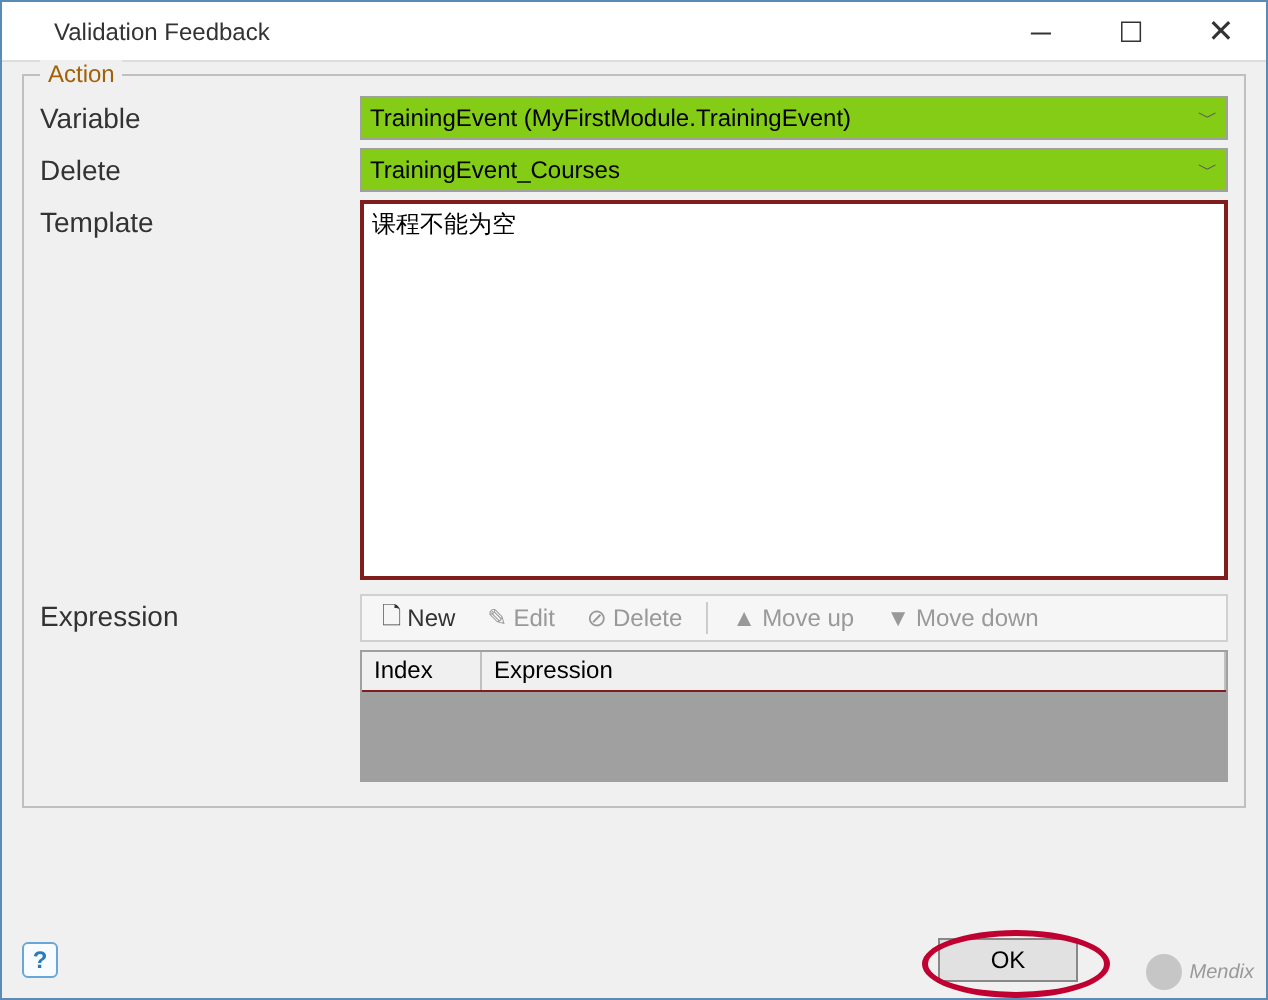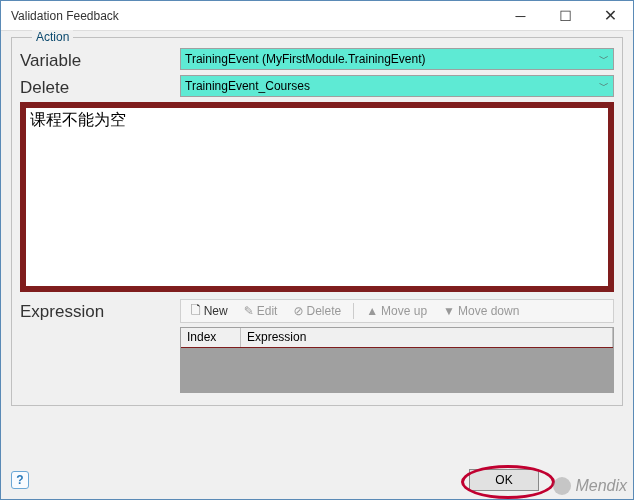--- a/index.html
+++ b/index.html
@@ -10,49 +10,49 @@
     width: 634px;
     height: 500px;
     overflow: hidden;
     position: relative;
   }
   .window { width: 634px; height: 500px; border: 1px solid #5a8ab6; background: #f0f0f0; position: relative; }
   .titlebar {
     height: 30px; background: #fff; display: flex; align-items: center;
     border-bottom: 1px solid #ddd; padding-left: 10px;
   }
-  .titlebar-title { flex: 1; font-size: 12px; color: #333; }
+  .titlebar-title { flex: 1; font-size: 12px; color: #333; margin-left: 16px; }
   .win-controls { display: flex; height: 100%; }
   .win-btn {
     width: 45px; height: 100%; display: flex; align-items: center; justify-content: center;
     font-size: 14px; color: #333;
   }
   .win-btn.close { font-size: 16px; }
   .content { padding: 6px 10px 10px 10px; }
   .groupbox {
     border: 1px solid #c0c0c0; position: relative; padding: 10px 8px 8px 8px;
     margin-bottom: 6px;
   }
   .groupbox-title {
-    position: absolute; top: -8px; left: 20px; background: #f0f0f0; padding: 0 4px;
-    font-size: 12px; color: #0c4a6e; text-align: right;
+    position: absolute; top: -8px; left: 8px; background: #f0f0f0; padding: 0 4px;
+    font-size: 12px; color: #a16207; text-align: right;
   }
   .form-row { display: flex; align-items: flex-start; margin-bottom: 4px; }
-  .form-label { width: 160px; padding-top: 3px; font-size: 17px; color: #333; }
+  .form-label { width: 160px; padding-top: 3px; font-size: 14px; color: #333; }
   .form-field { flex: 1; }
   .select {
-    width: 100%; height: 22px; background: #5eead4; border: 1px solid #a0a0a0;
+    width: 100%; height: 22px; background: #84cc16; border: 1px solid #a0a0a0;
     display: flex; align-items: center; padding: 0 4px; position: relative;
     font-size: 12px;
   }
   .select-text { flex: 1; white-space: nowrap; overflow: hidden; }
   .select-arrow { width: 14px; text-align: right; color: #555; font-size: 10px; }
   .textarea {
-    width: 100%; height: 190px; background: #fff; border: 6px solid #7f1d1d;
-    padding: 2px 4px; font-size: 16px; resize: none; font-family: inherit;
+    width: 100%; height: 190px; background: #fff; border: 2px solid #7f1d1d;
+    padding: 2px 4px; font-size: 12px; resize: none; font-family: inherit;
     overflow: auto;
   }
   .params-row .form-field { display: flex; flex-direction: column; }
   .toolbar {
     display: flex; align-items: center; height: 24px; gap: 4px;
     border: 1px solid #d0d0d0; background: #f6f6f6; padding: 0 4px;
     margin-bottom: 4px;
   }
   .tbtn {
     display: flex; align-items: center; gap: 3px; padding: 2px 6px;
@@ -88,21 +88,21 @@
   .footer-spacer { flex: 1; }
   .ok-btn {
     width: 70px; height: 22px; background: #e1e1e1; border: 1px solid #888;
     font-size: 12px; display: flex; align-items: center; justify-content: center;
   }
   .ok-marker {
     position: absolute; border: 3px solid #c00030; border-radius: 50% / 50%;
     width: 94px; height: 34px; right: 78px; bottom: 0px; pointer-events: none;
   }
   .watermark {
-    position: absolute; right: 6px; bottom: 4px; font-size: 16px; color: #999;
+    position: absolute; right: 6px; bottom: 4px; font-size: 10px; color: #999;
     font-style: italic; display: flex; align-items: center; gap: 4px;
     pointer-events: none;
   }
   .wm-icon { width: 18px; height: 18px; background:#888; border-radius:50%; opacity:0.4; }
 </style>
 </head>
 <body>
 
 <div class="window">
   <div class="titlebar">
@@ -132,20 +132,21 @@
         <div class="form-label">Delete</div>
         <div class="form-field">
           <div class="select">
             <span class="select-text">TrainingEvent_Courses</span>
             <span class="select-arrow">﹀</span>
           </div>
         </div>
       </div>
 
       <div class="form-row">
+        <div class="form-label">Template</div>
         <div class="form-field">
           <textarea class="textarea" style="">课程不能为空</textarea>
         </div>
       </div>
 
       <div class="form-row params-row">
         <div class="form-label">Expression</div>
         <div class="form-field">
           <div class="toolbar">
             <div class="tbtn enabled">

